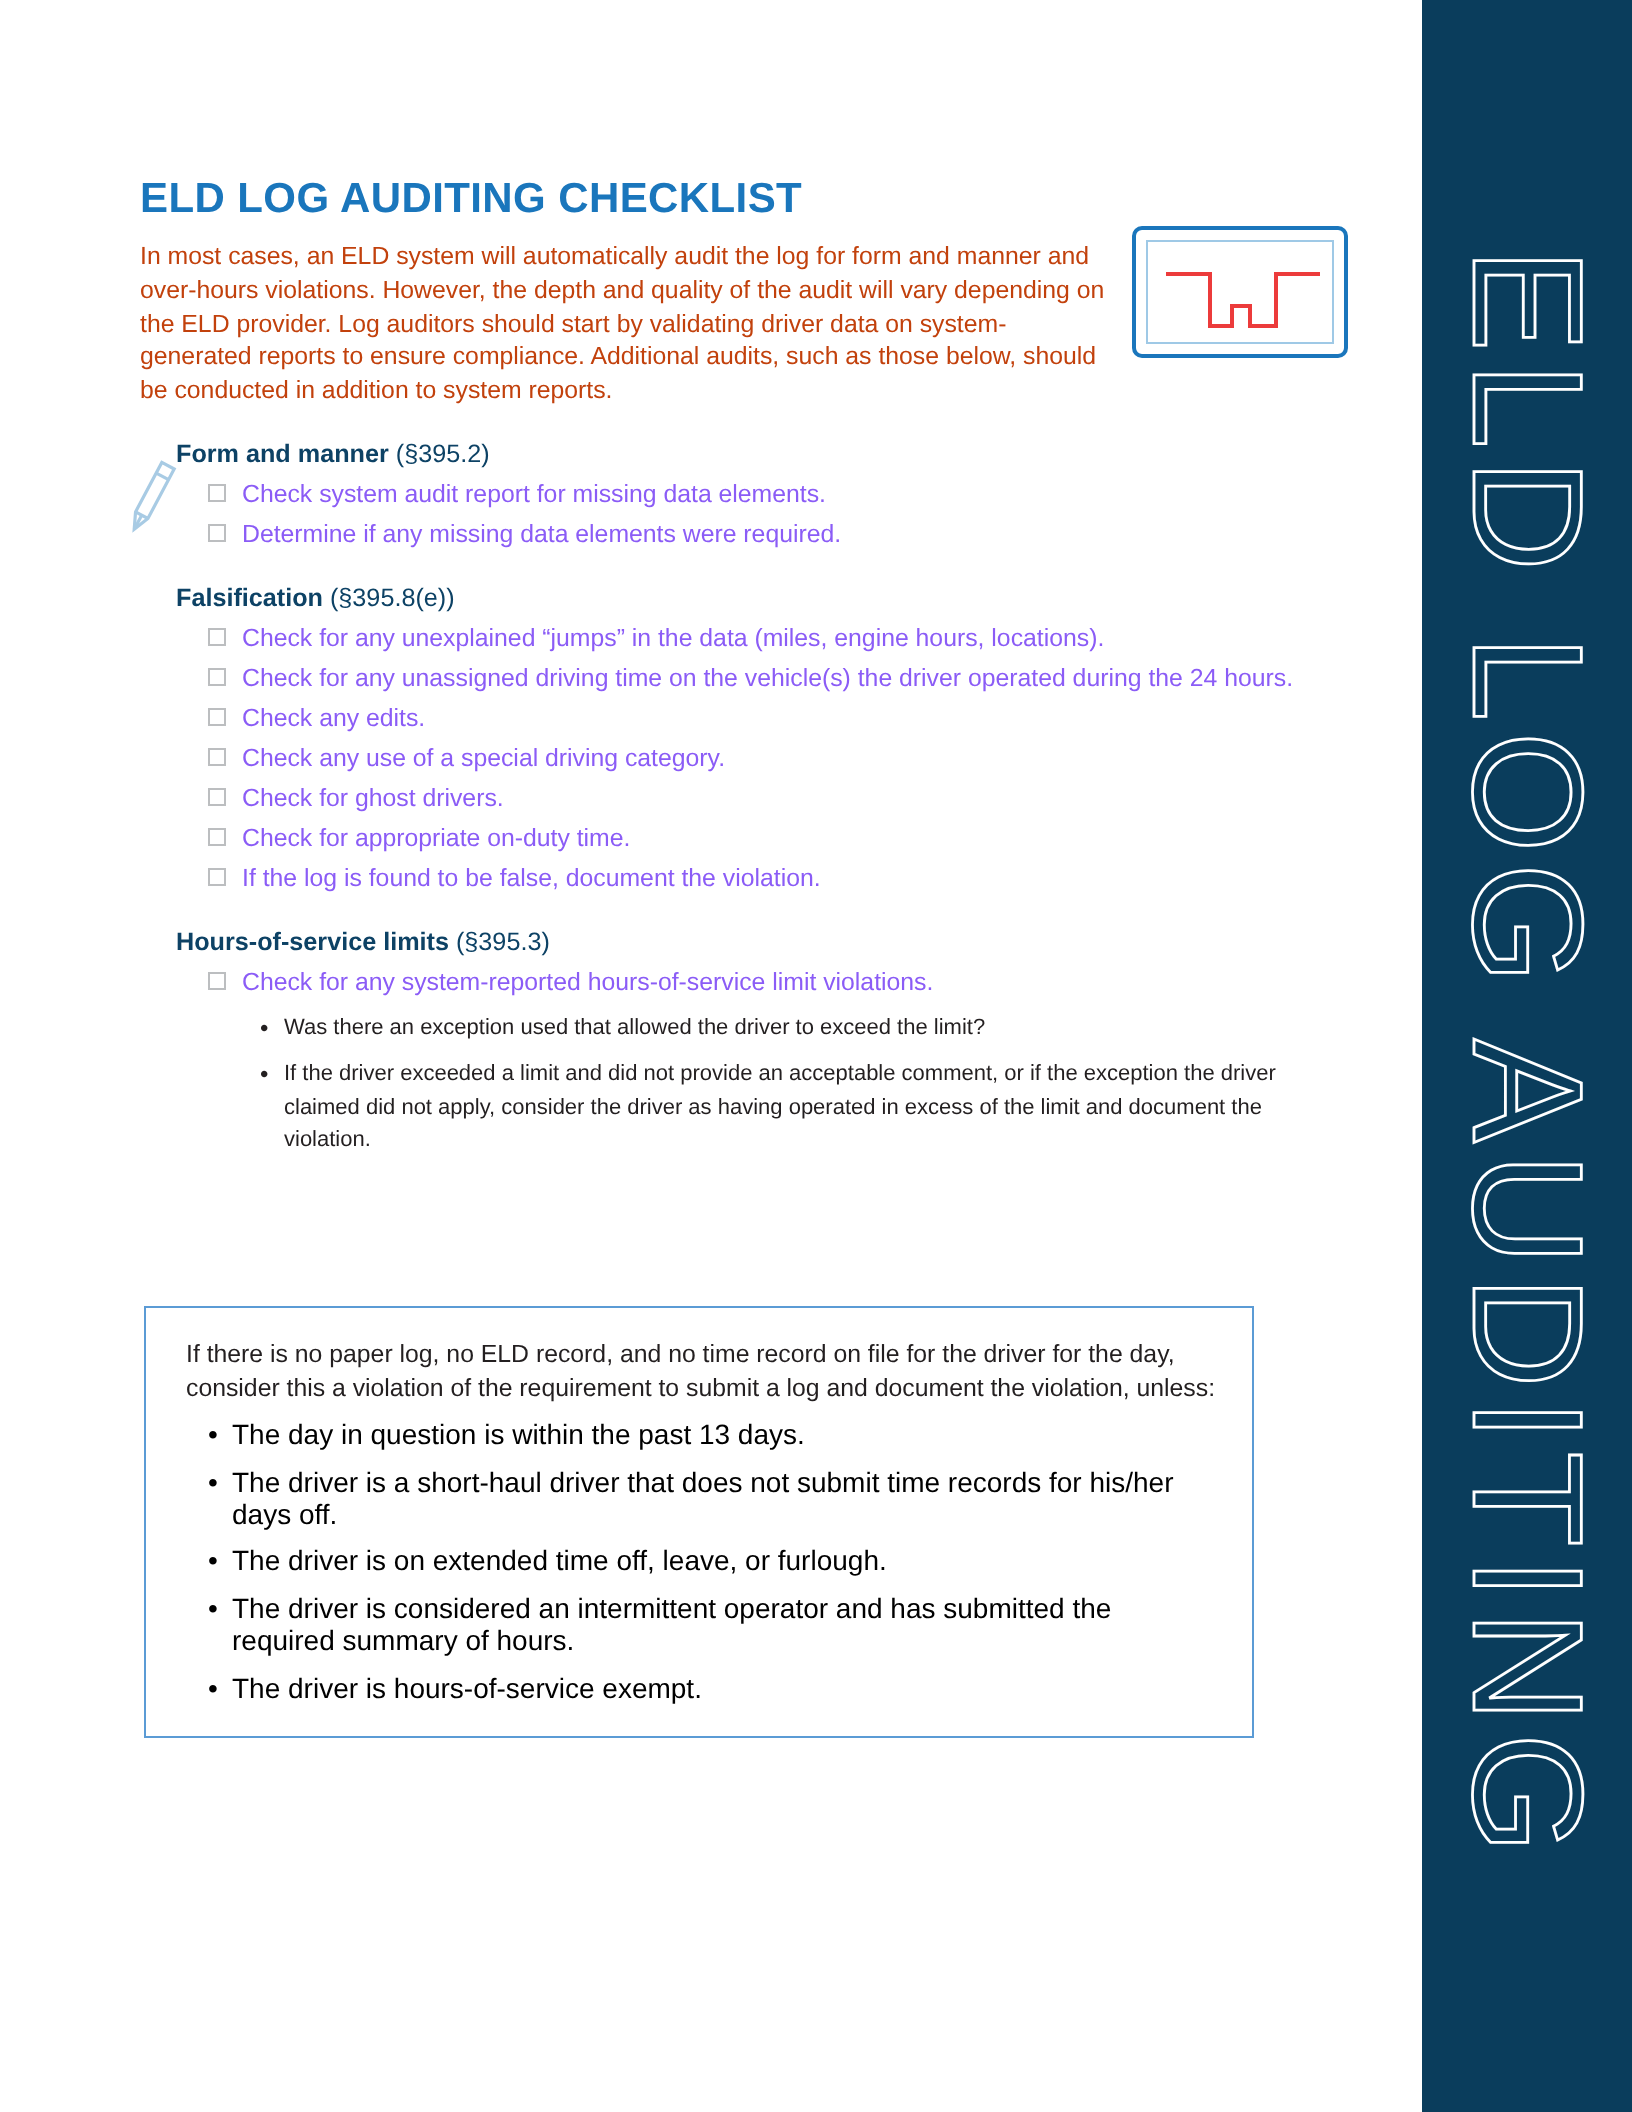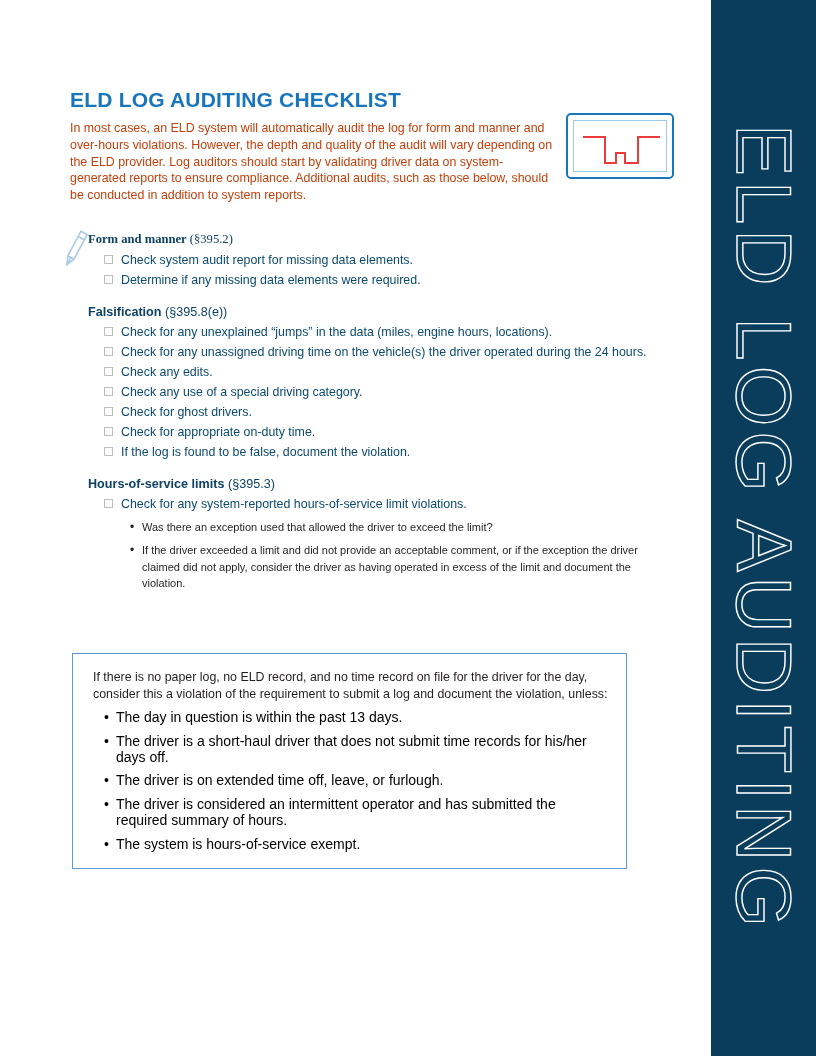--- a/index.html
+++ b/index.html
@@ -119,31 +119,31 @@
     left: 88px;
     top: 216px;
     width: 560px;
   }
   .sec-head {
     font-size: 12.6px;
     color: #0d4265;
     margin-top: 17px;
     margin-bottom: 5px;
   }
-  .sec-head:first-child { margin-top: 16px; font-family: Liberation Serif, serif; }
+  .sec-head:first-child { margin-top: 4px; }
   .sec-head .nm { font-weight: bold; }
   .sec-head .ref { font-weight: normal; }
 
   .cl-item {
     display: flex;
     align-items: flex-start;
     margin: 0 0 4px 16px;
     font-size: 12.4px;
     line-height: 16px;
-    color: #0c4a6e;
+    color: #8b5cf6;
   }
   .cbox {
     flex: 0 0 auto;
     width: 9px;
     height: 9px;
     border: 1px solid #bcbec0;
     margin-top: 3px;
     margin-right: 8px;
     background: #fff;
     box-sizing: border-box;
@@ -284,21 +284,21 @@
     <div class="sub-item">If the driver exceeded a limit and did not provide an acceptable comment, or if the exception the driver claimed did not apply, consider the driver as having operated in excess of the limit and document the violation.</div>
 
   </div>
 
   <div class="callout">
     <div class="callout-lead">If there is no paper log, no ELD record, and no time record on file for the driver for the day, consider this a violation of the requirement to submit a log and document the violation, unless:</div>
     <div class="callout-item">The day in question is within the past 13 days.</div>
     <div class="callout-item">The driver is a short-haul driver that does not submit time records for his/her days off.</div>
     <div class="callout-item">The driver is on extended time off, leave, or furlough.</div>
     <div class="callout-item">The driver is considered an intermittent operator and has submitted the required summary of hours.</div>
-    <div class="callout-item">The system is hours-of-service exempt.</div>
+    <div class="callout-item">The driver is hours-of-service exempt.</div>
   </div>
 
   <div class="footer">
 
     
 
     
 
     
 

